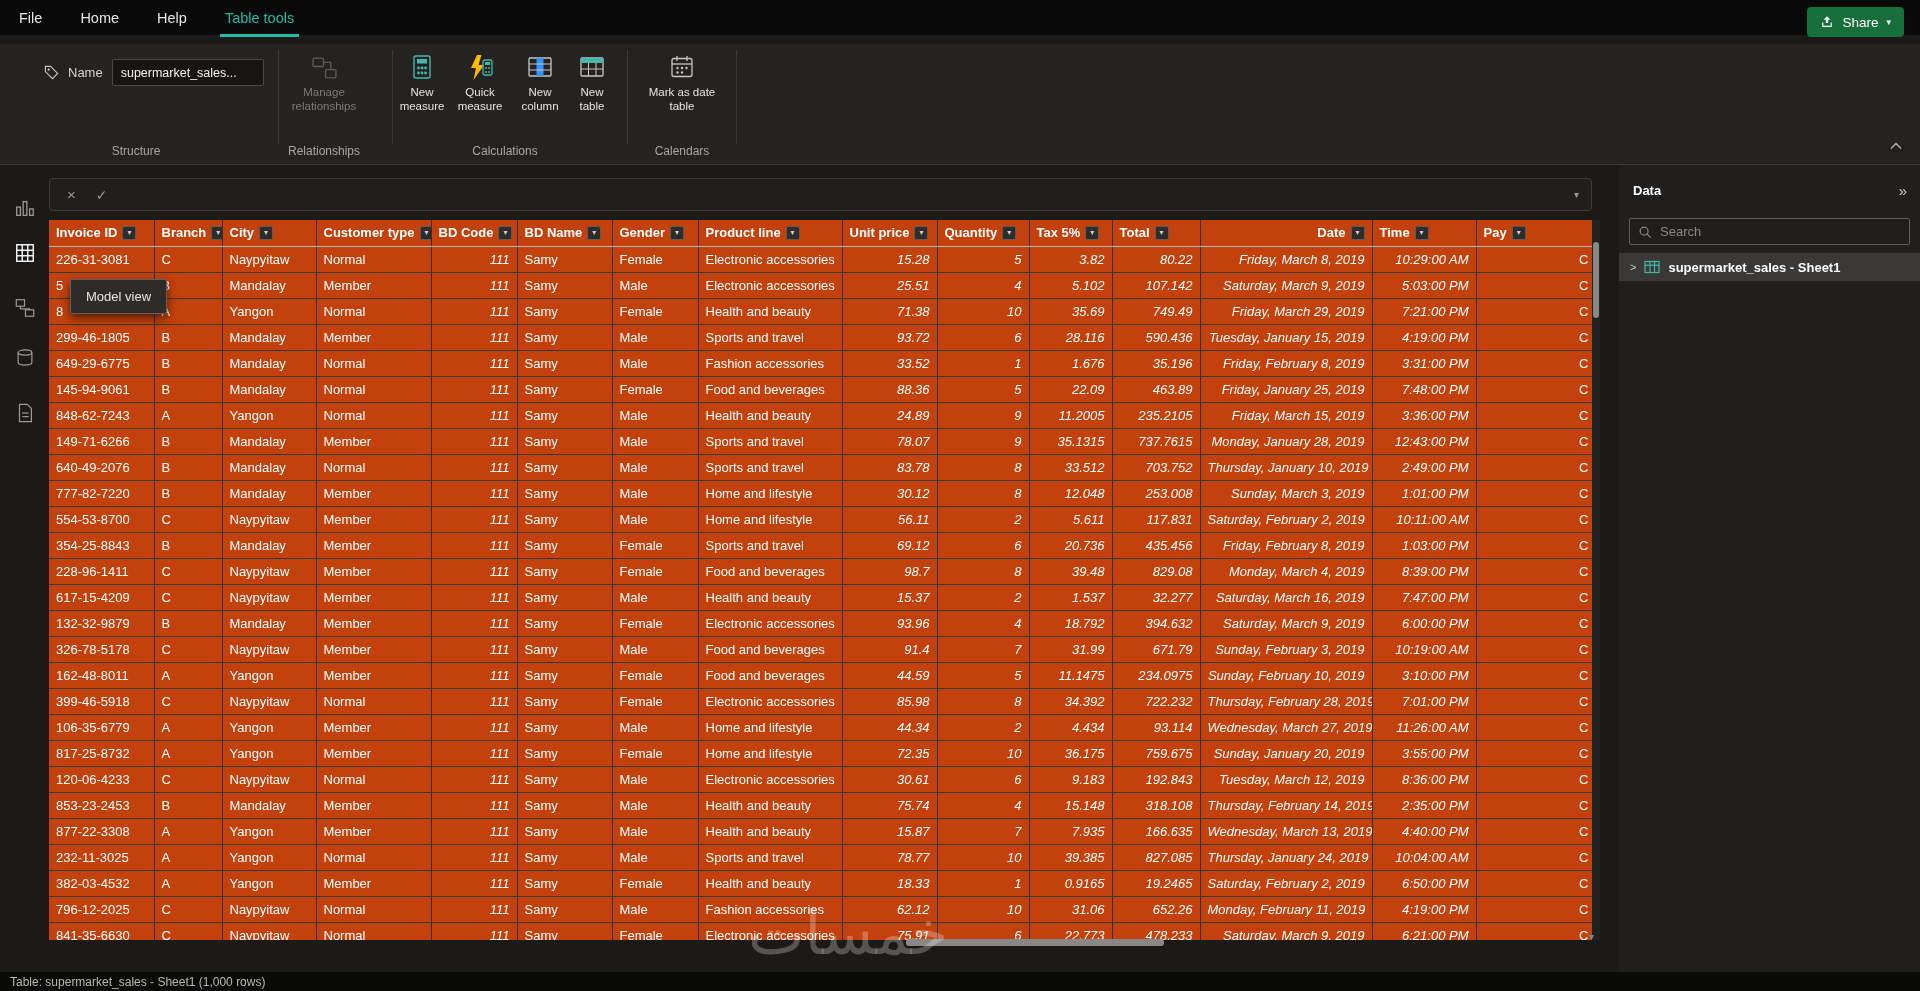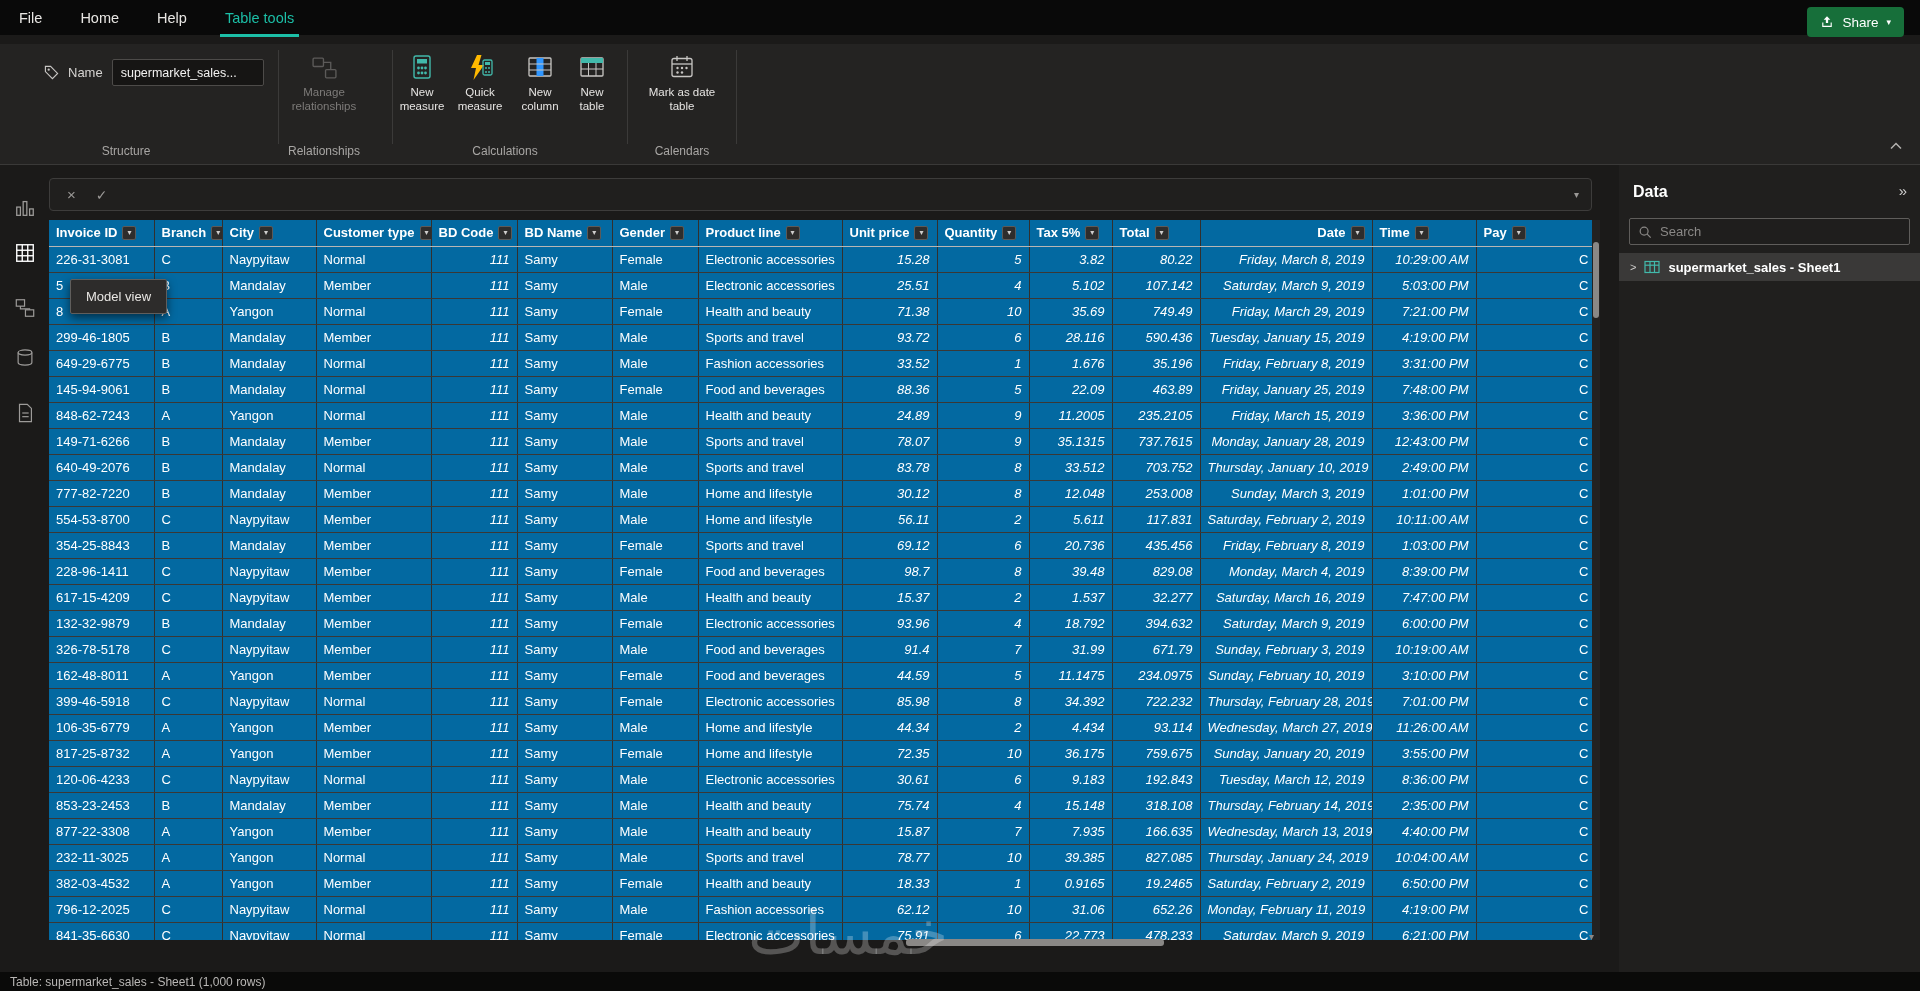--- a/index.html
+++ b/index.html
@@ -37,42 +37,42 @@
   .rail-icon { position:absolute; left:12px; width:25px; height:25px; display:flex; align-items:center; justify-content:center; }
 
   
   .formula-bar { position:absolute; left:49px; top:178px; width:1543px; height:33px; background:#201f1e; border:1px solid #3d3c3b; border-radius:4px; display:flex; align-items:center; }
   .fb-x { margin-left:17px; color:#9a9896; font-size:15px; }
   .fb-check { margin-left:20px; color:#9a9896; font-size:14px; }
   .fb-spacer { flex:1; }
   .fb-caret { margin-right:12px; color:#9a9896; font-size:10px; }
 
   
-  .table-viewport { position:absolute; left:49px; top:220px; width:1543px; height:720px; overflow:hidden; background:#0369a1; }
+  .table-viewport { position:absolute; left:49px; top:220px; width:1543px; height:720px; overflow:hidden; background:#c2410c; }
   table.grid { border-collapse:collapse; table-layout:fixed; width:1547px; }
   .grid th, .grid td { height:26px; line-height:25px; padding:0 7px; font-size:13px; white-space:nowrap; overflow:hidden; border-right:1px solid #32302e; border-bottom:1px solid #3a3836; }
   .grid th { font-weight:bold; border-bottom:1px solid #b8b6b4; text-align:left; }
   .grid td.txt { text-align:left; font-style:normal; }
   .grid td.num { text-align:right; font-style:italic; }
   .hcell { display:flex; align-items:center; gap:5px; }
   .hcell.right { justify-content:flex-end; }
   .filter-box { flex:0 0 auto; width:14px; height:14px; background:#2e2d2c; border:1px solid #5c5a58; border-radius:2px; display:flex; align-items:center; justify-content:center; font-size:8px; line-height:8px; color:#cfcecd; font-weight:normal; }
 
   
   .vscroll { position:absolute; left:1592px; top:220px; width:8px; height:720px; background:#232221; }
   .vthumb { position:absolute; left:1px; top:22px; width:6px; height:76px; background:#8a8886; border-radius:3px; }
   .hthumb { position:absolute; left:906px; top:939px; width:258px; height:7px; background:#8a8886; border-radius:3px; }
   .corner-arrow { position:absolute; left:1589px; top:931px; font-size:10px; color:#8a8886; }
 
   
   .tooltip { position:absolute; left:70px; top:279px; height:35px; padding:0 15px; background:#2d2c2b; border:1px solid #605e5c; border-radius:2px; box-shadow:0 4px 10px rgba(0,0,0,.55); font-size:13px; color:#e8e6e3; display:flex; align-items:center; z-index:20; }
 
   
   .data-pane { position:absolute; left:1619px; top:165px; width:301px; height:807px; background:#201f1e; }
-  .pane-title { position:absolute; left:14px; top:18px; font-size:16px; font-weight:bold; color:#fff; }
+  .pane-title { position:absolute; left:14px; top:18px; font-size:13px; font-weight:bold; color:#fff; }
   .pane-collapse { position:absolute; right:13px; top:17px; font-size:15px; color:#cfcecd; }
   .search-box { position:absolute; left:10px; right:10px; top:53px; height:27px; border:1px solid #5f5d5b; border-radius:2px; display:flex; align-items:center; gap:8px; padding:0 8px; background:#1f1e1d; }
   .search-input { flex:1; background:transparent; border:none; outline:none; color:#d6d4d2; font-size:13px; font-family:"Liberation Sans",sans-serif; }
   .search-input::placeholder { color:#8a8886; }
   .field-item { position:absolute; left:0; right:0; top:88px; height:28px; background:#3a3938; display:flex; align-items:center; gap:8px; padding:0 11px; font-size:13px; font-weight:bold; color:#fff; }
   .fi-chevron { font-size:11px; color:#d0cecd; font-weight:normal; }
 
   
   .statusbar { position:absolute; left:0; top:972px; width:1920px; height:19px; background:#0a0a09; display:flex; align-items:center; padding-left:10px; font-size:12px; color:#b9b7b5; }
 
@@ -103,21 +103,21 @@
   <div class="name-row">
     <span>
       <svg width="15" height="15" viewBox="0 0 16 16">
           <path d="M1.5 1.5 H7 L14.5 9 L9 14.5 L1.5 7 Z" stroke="#c8c6c4" fill="none" stroke-width="1.2"></path>
           <circle cx="5" cy="5" r="1.2" fill="#c8c6c4"></circle>
         </svg>
     </span>
     <span class="name-label">Name</span>
     <input class="name-input" value="supermarket_sales..." style="">
   </div>
-  <span class="group-label" style="left:126px;">Structure</span>
+  <span class="group-label" style="left:136px;">Structure</span>
 
   <div class="ribbon-sep" style="left:278px;"></div>
 
   <button class="ribbon-btn disabled" style="left:324px; width:92px;">
     <span class="ic">
       <svg width="27" height="27" viewBox="0 0 26 26">
           <rect x="2" y="4" width="10" height="8" rx="1" stroke="#8a8886" fill="none" stroke-width="1.3"></rect>
           <rect x="14" y="15" width="10" height="8" rx="1" stroke="#8a8886" fill="none" stroke-width="1.3"></rect>
           <path d="M12 8 H19 V15" stroke="#8a8886" fill="none" stroke-width="1.3"></path>
         </svg>

